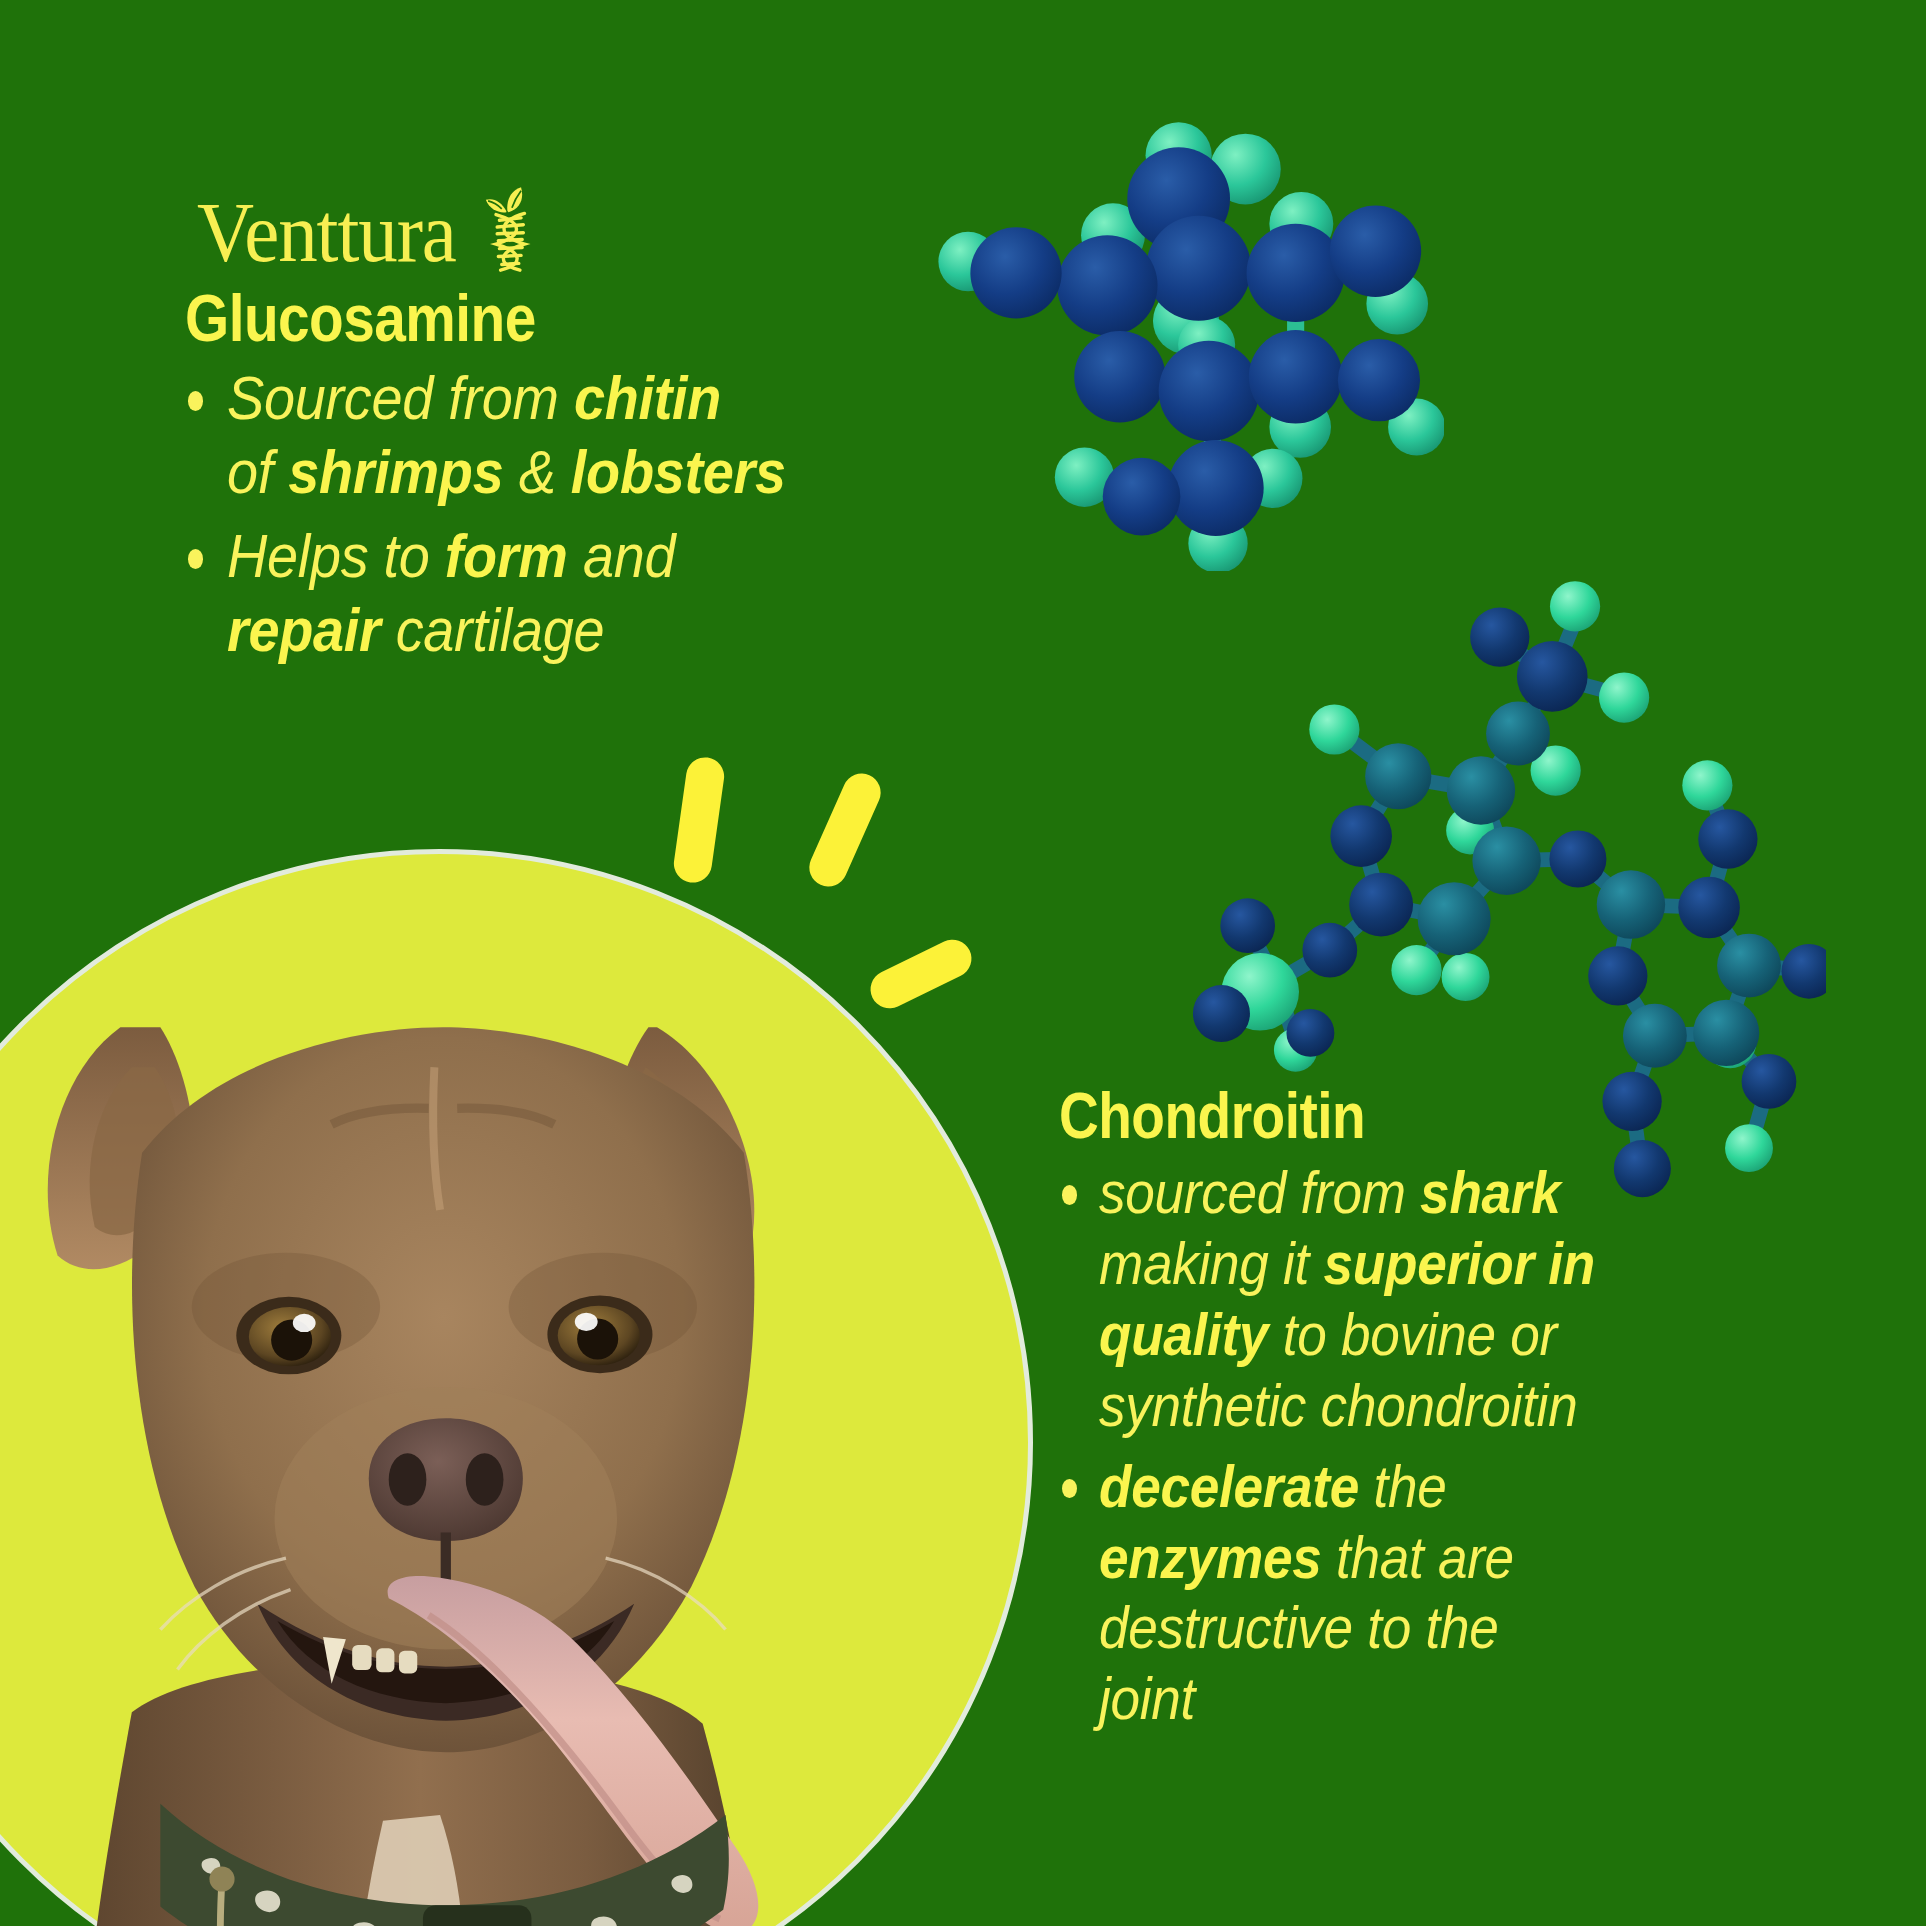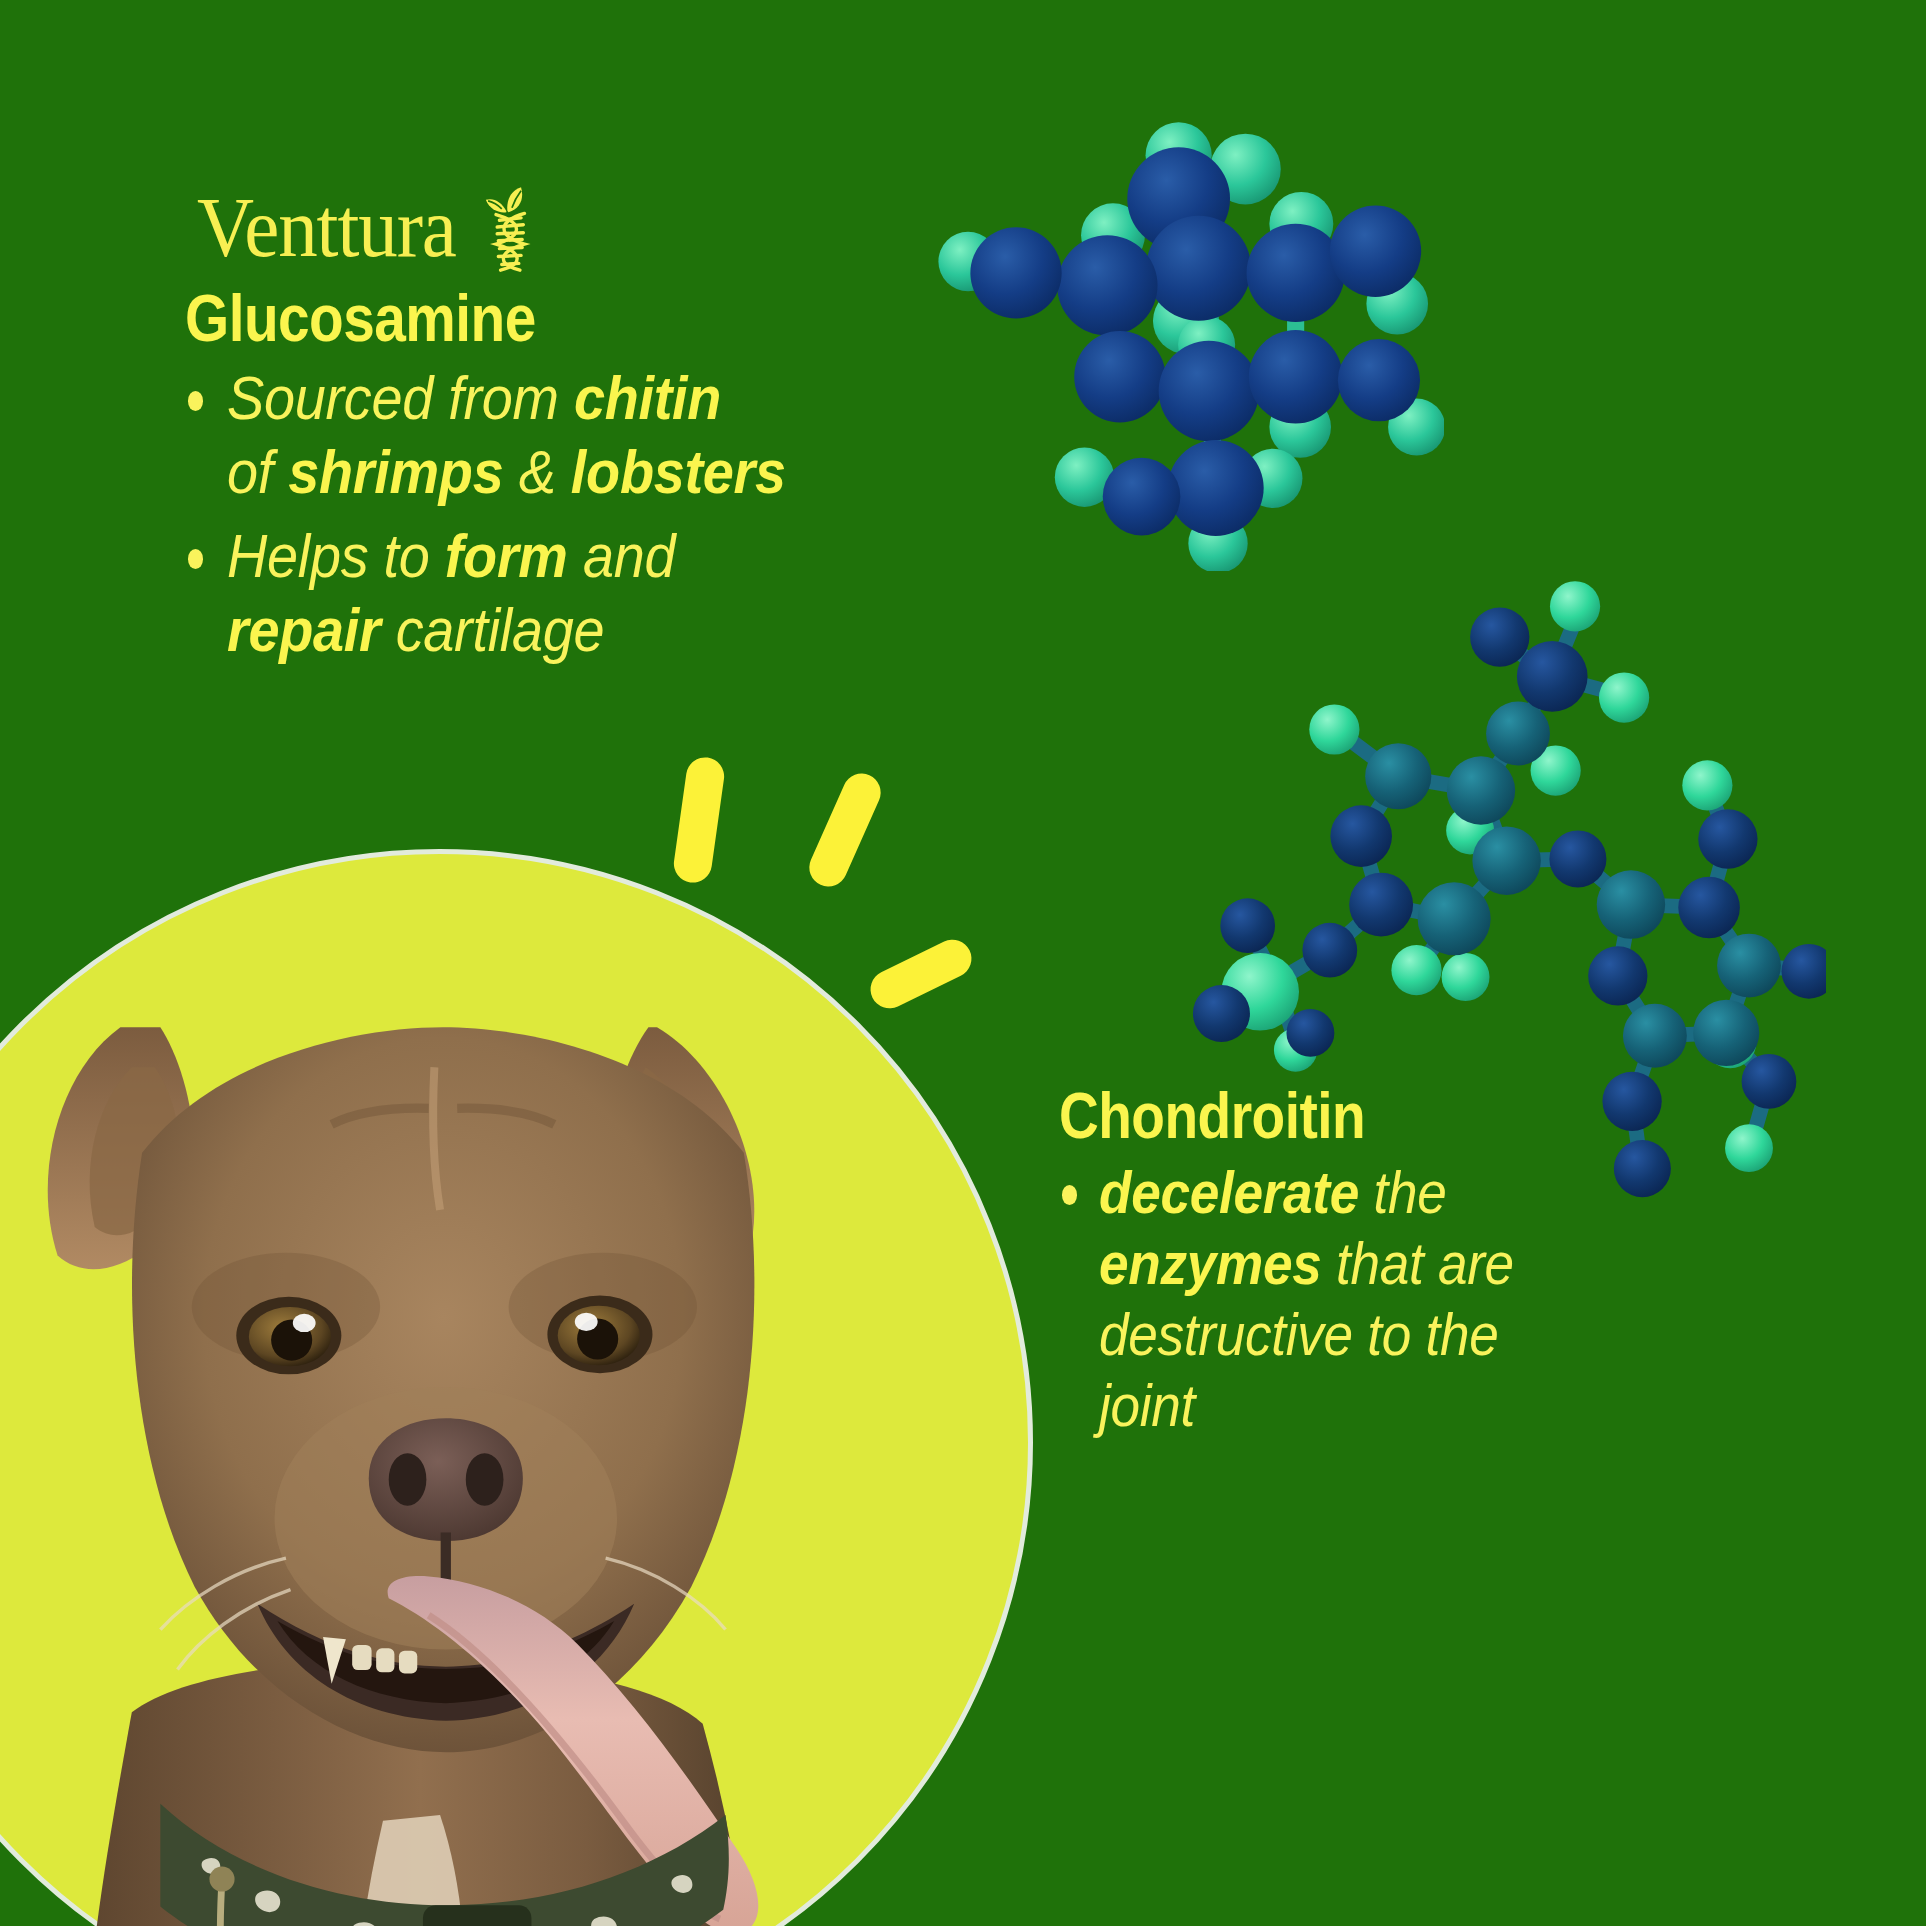--- a/index.html
+++ b/index.html
@@ -6,21 +6,21 @@
   *{box-sizing:border-box;}
   .stage{
     position:relative;
     width:1926px;height:1926px;
     overflow:hidden;
     background:#1f720a;
     font-family:"Liberation Sans", sans-serif;
   }
 
   
-  .logo{position:absolute;left:197px;top:185px;display:flex;align-items:center;gap:23px;}
+  .logo{position:absolute;left:197px;top:185px;display:flex;align-items:flex-end;gap:23px;}
   .logo-word{
     font-family:"Liberation Serif", serif;
     font-size:79px;line-height:1;
     color:#f7ef52;letter-spacing:-1.1px;
     font-weight:400;
     transform:scaleY(1.08);
     transform-origin:bottom left;
   }
   .logo-mark{width:54px;height:88px;display:block;margin-bottom:2.3px;}
 
@@ -408,20 +408,26 @@
           <span class="ln"><span>Helps to </span><b>form</b><span> and</span></span>
           <span class="ln"><b>repair</b><span> cartilage</span></span>
         </li>
       </ul>
   </div>
 
   <div class="block" id="chondroitin-block">
     <div class="heading">Chondroitin</div>
     <ul class="bullets">
         <li>
+          <span class="ln"><span>sourced from </span><b>shark</b></span>
+          <span class="ln"><span>making it </span><b>superior in</b></span>
+          <span class="ln"><b>quality</b><span> to bovine or</span></span>
+          <span class="ln"><span>synthetic chondroitin</span></span>
+        </li>
+        <li>
           <span class="ln"><b>decelerate</b><span> the</span></span>
           <span class="ln"><b>enzymes</b><span> that are</span></span>
           <span class="ln"><span>destructive to the</span></span>
           <span class="ln"><span>joint</span></span>
         </li>
       </ul>
   </div>
 
 </div>
 

